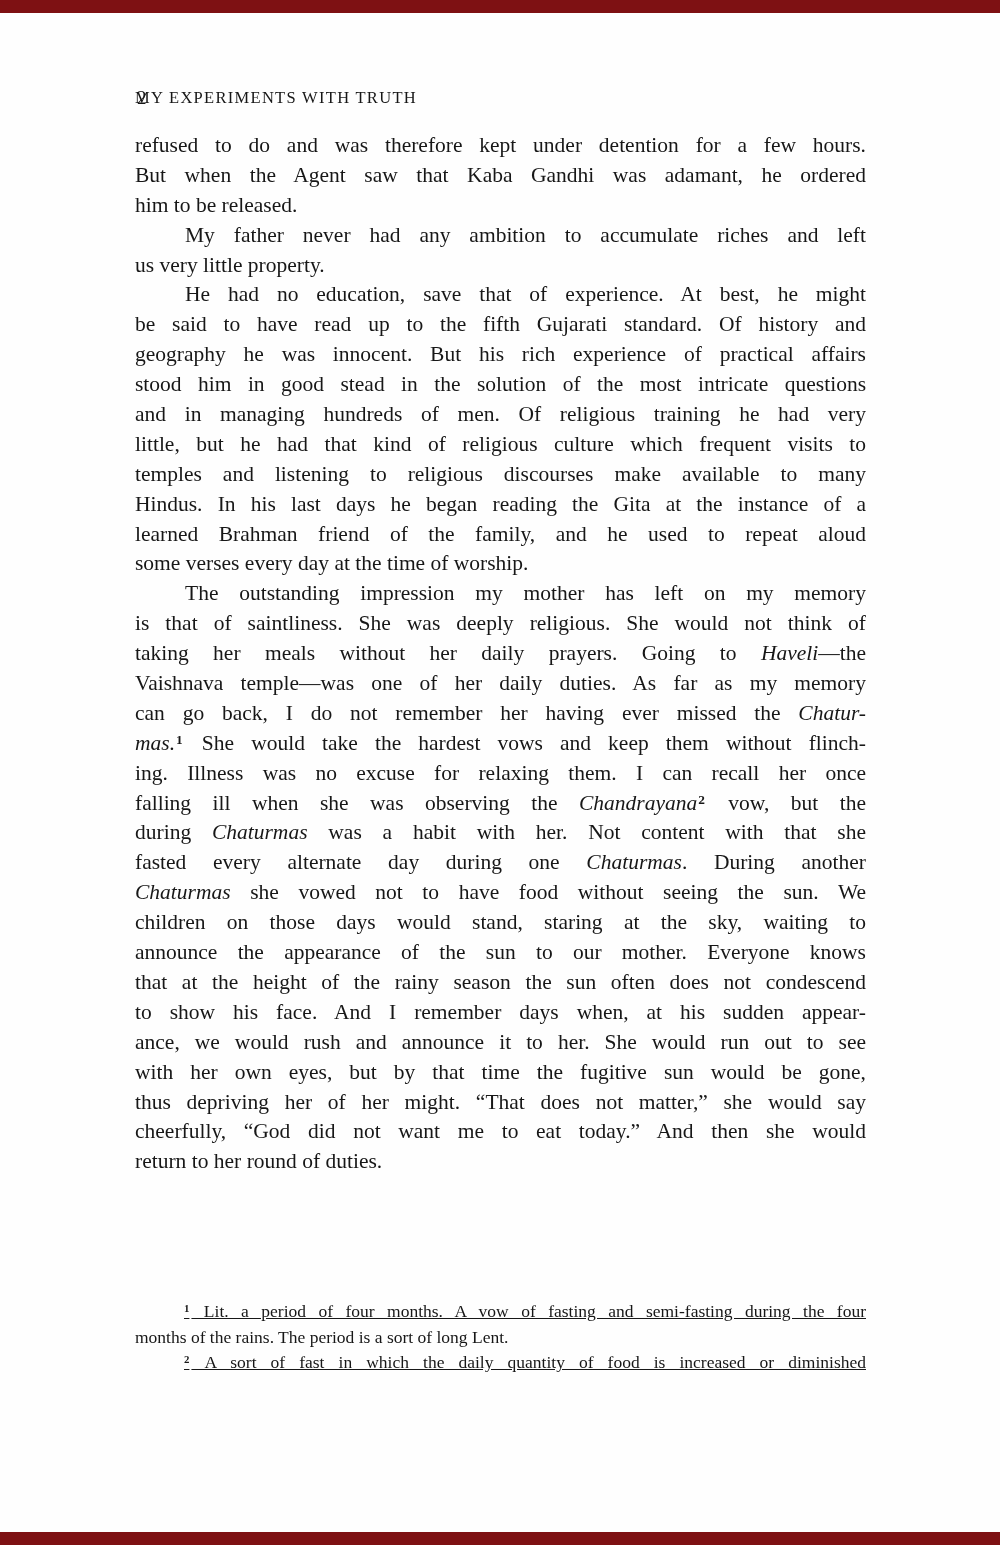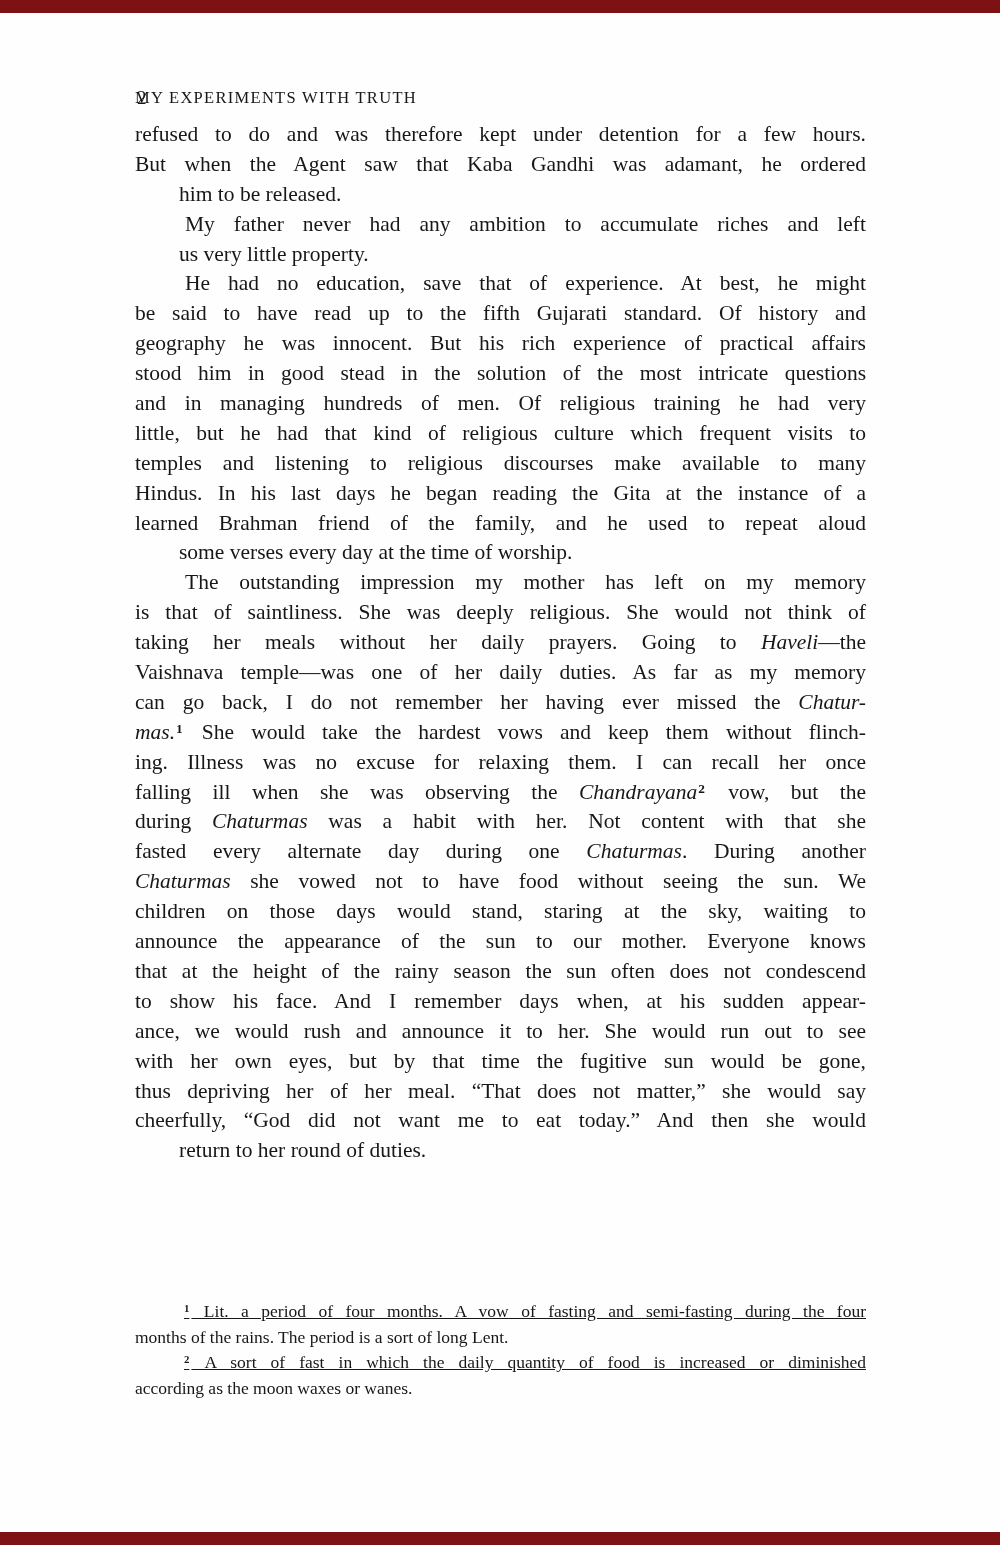--- a/index.html
+++ b/index.html
@@ -10,27 +10,27 @@
   }
   .scan-edge{position:absolute;left:0;width:1000px;background:#7e1113;}
   .scan-edge.top{top:0;height:13px;}
   .scan-edge.bottom{bottom:0;height:13px;}
   .running-head{position:absolute;top:86px;left:135px;width:731px;height:24px;}
   .page-num{position:absolute;left:2px;top:0;font-size:19px;line-height:24px;}
   .head-title{
     text-align:left;font-size:16.5px;line-height:24px;letter-spacing:1.3px;
     font-weight:400;
   }
-  .body-text{position:absolute;top:120px;left:135px;width:731px;}
+  .body-text{position:absolute;top:131px;left:135px;width:731px;}
   .line{
     font-size:21.5px;line-height:29.9px;height:29.9px;
     text-align:justify;text-align-last:justify;white-space:normal;
   }
   .line.indent{padding-left:50px;}
-  .line.last{text-align-last:left;margin-left:44px;}
+  .line.last{text-align-last:left;}
   .footnotes{position:absolute;top:1299px;left:135px;width:731px;}
   .fn-line{
     font-size:17.5px;line-height:25.6px;height:25.6px;
     text-align:justify;text-align-last:justify;
   }
   .fn-line.indent{padding-left:48px;text-decoration:underline;}
   .fn-line.last{text-align-last:left;}
   i{}
   sup{font-size:62%;line-height:0;position:relative;top:-0.45em;vertical-align:baseline;margin:0 2px 0 1px;font-weight:600;}
 </style>
@@ -71,26 +71,25 @@
       <div class="line"><span>falling ill when she was observing the </span><i>Chandrayana</i><sup>2</sup><span> vow, but the</span></div>
       <div class="line"><span>during </span><i>Chaturmas</i><span> was a habit with her. Not content with that she</span></div>
       <div class="line"><span>fasted every alternate day during one </span><i>Chaturmas</i><span>. During another</span></div>
       <div class="line"><i>Chaturmas</i><span> she vowed not to have food without seeing the sun. We</span></div>
       <div class="line"><span>children on those days would stand, staring at the sky, waiting to</span></div>
       <div class="line"><span>announce the appearance of the sun to our mother. Everyone knows</span></div>
       <div class="line"><span>that at the height of the rainy season the sun often does not condescend</span></div>
       <div class="line"><span>to show his face. And I remember days when, at his sudden appear-</span></div>
       <div class="line"><span>ance, we would rush and announce it to her. She would run out to see</span></div>
       <div class="line"><span>with her own eyes, but by that time the fugitive sun would be gone,</span></div>
-      <div class="line"><span>thus depriving her of her meal. “That does not matter,” she would say</span></div>
+      <div class="line"><span>thus depriving her of her might. “That does not matter,” she would say</span></div>
       <div class="line"><span>cheerfully, “God did not want me to eat today.” And then she would</span></div>
       <div class="line last"><span>return to her round of duties.</span></div>
     </div>
 
   <div class="footnotes">
       <div class="fn-line indent"><sup>1</sup><span> Lit. a period of four months. A vow of fasting and semi-fasting during the four</span></div>
       <div class="fn-line last"><span>months of the rains. The period is a sort of long Lent.</span></div>
       <div class="fn-line indent"><sup>2</sup><span> A sort of fast in which the daily quantity of food is increased or diminished</span></div>
-      <div class="fn-line last"><span>according as the moon waxes or wanes.</span></div>
     </div>
 
   <div class="scan-edge bottom"></div>
 </div>
 
 </body></html>

